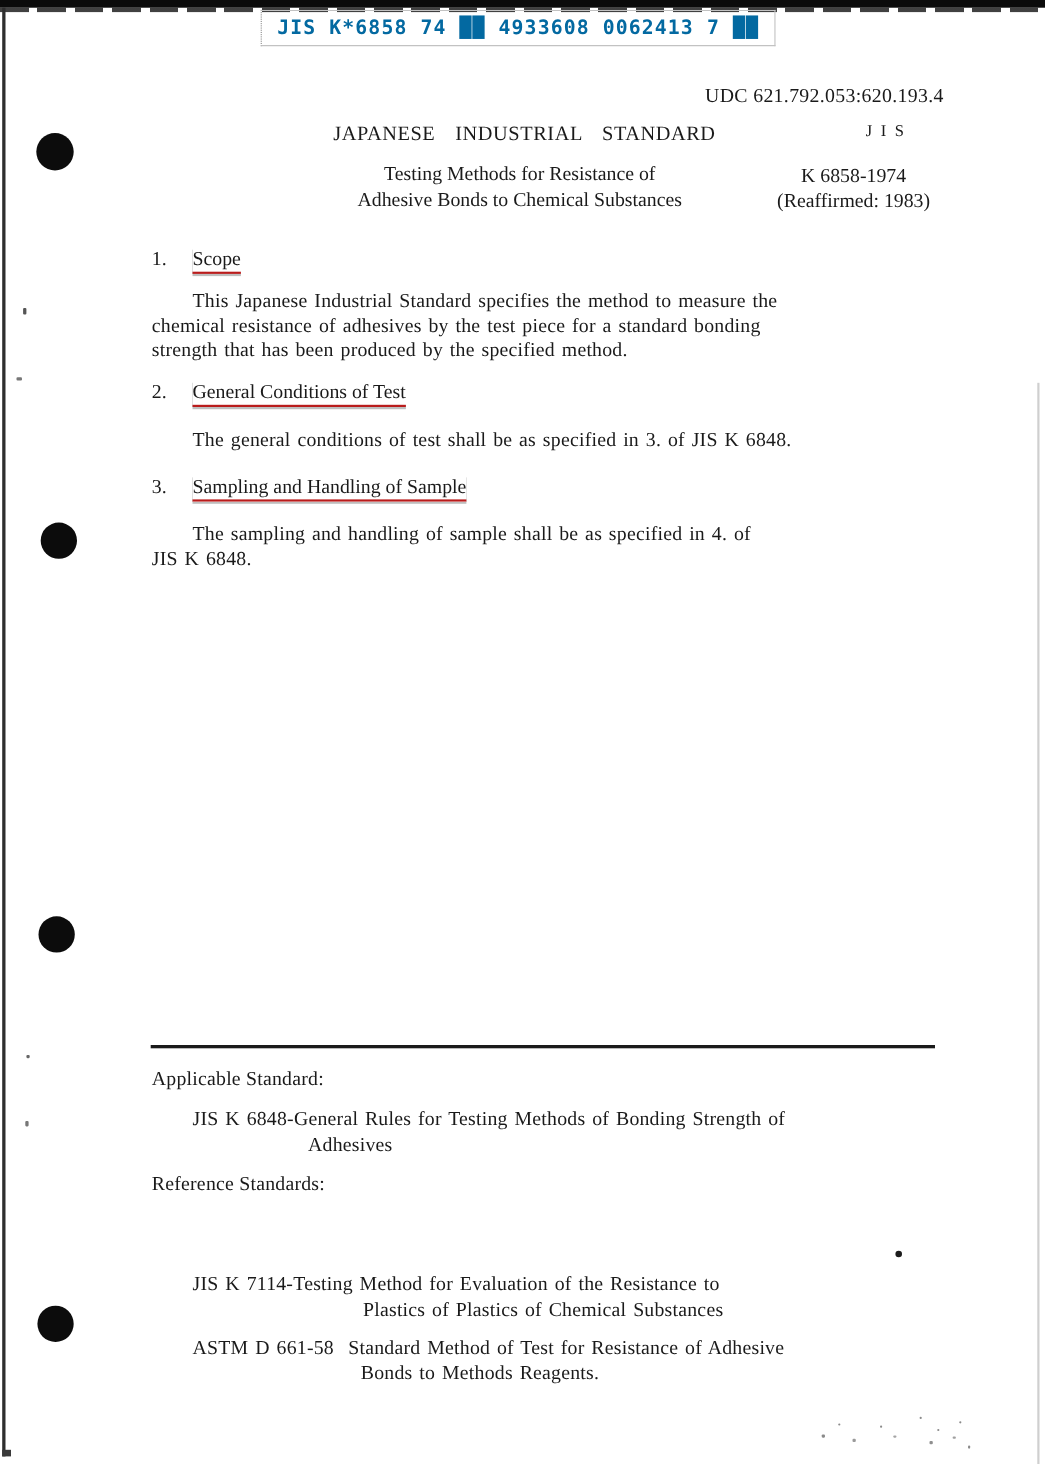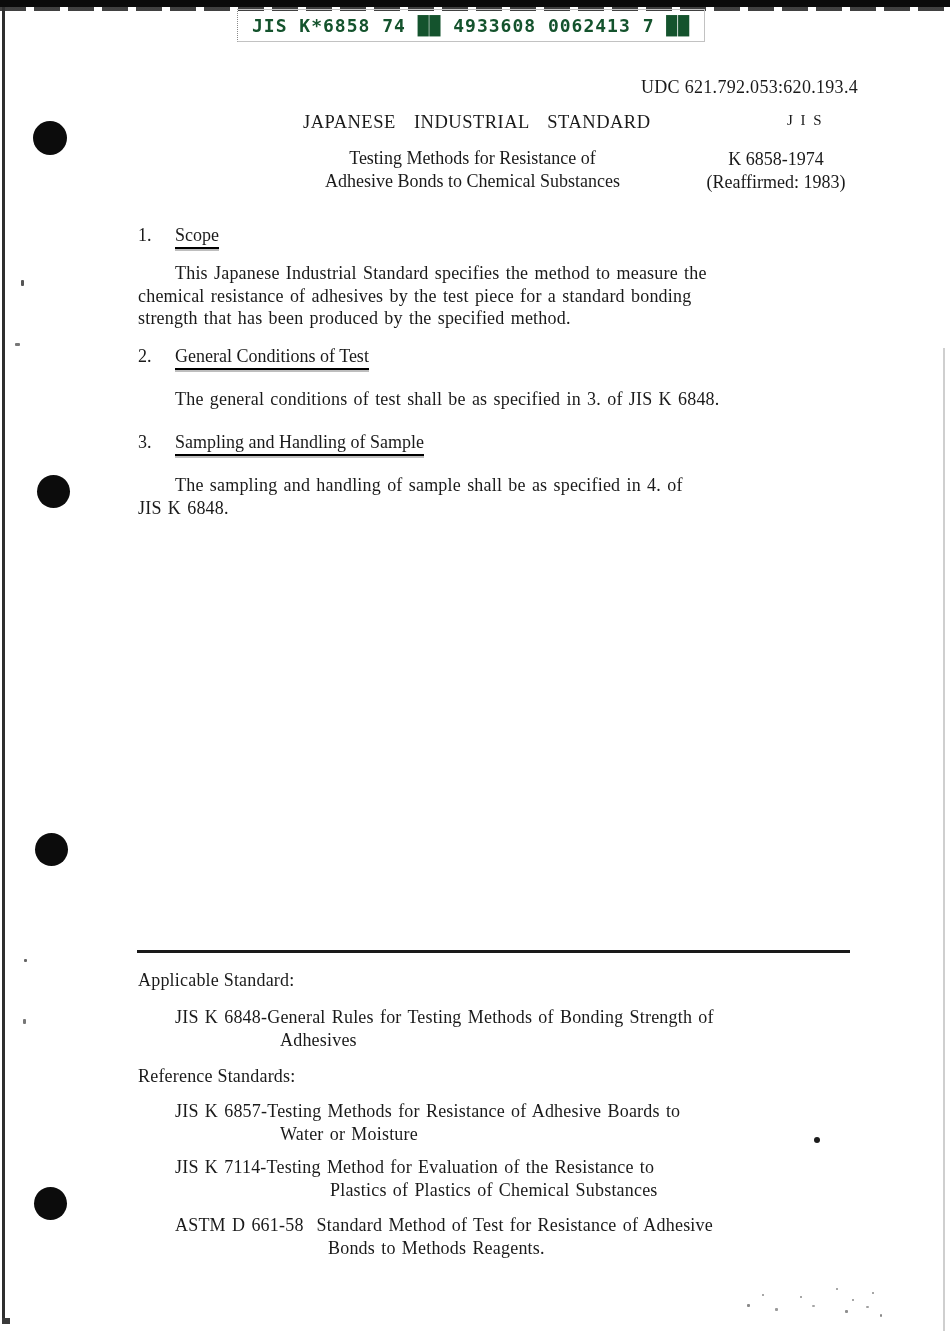--- a/index.html
+++ b/index.html
@@ -19,32 +19,32 @@
   .punch-dot{position:absolute;border-radius:50%;background:#0c0c0c;}
   .speck{position:absolute;background:#8a8a8a;border-radius:1px;}
   
   .barcode-box{
     position:absolute;left:237px;top:9px;width:466px;height:31px;
     border:1px solid #c2c2c2;border-left:1px dotted #8a8a8a;
     display:flex;align-items:center;justify-content:center;
   }
   .barcode-text{
     font-family:"DejaVu Sans Mono",monospace;font-weight:bold;
-    font-size:18px;letter-spacing:1px;color:#14532d;white-space:nowrap;
+    font-size:18px;letter-spacing:1px;color:#0369a1;white-space:nowrap;
   }
   
   .udc{position:absolute;right:92px;top:77px;font-size:18px;letter-spacing:.3px;white-space:nowrap;}
   .std-label{position:absolute;left:303px;top:112px;font-size:18.5px;word-spacing:13px;letter-spacing:.5px;white-space:nowrap;}
   .jis-label{position:absolute;left:787px;top:112px;font-size:15px;letter-spacing:2px;white-space:nowrap;}
   .doc-title{position:absolute;left:240px;top:147px;width:465px;text-align:center;font-size:18px;line-height:23px;}
   .std-num{position:absolute;left:688px;top:148px;width:176px;text-align:center;font-size:18px;line-height:23px;white-space:nowrap;}
   
   .sec{position:absolute;left:138px;font-size:18px;white-space:nowrap;}
   .sec-num{display:inline-block;width:37px;}
-  .sec-head{display:inline-block;border-bottom:2px solid #000000;box-shadow:0 2px 0 rgba(70,70,70,.35);padding-bottom:1px;}
+  .sec-head{display:inline-block;border-bottom:2px solid #b91c1c;box-shadow:0 2px 0 rgba(70,70,70,.35);padding-bottom:1px;}
   .para{position:absolute;left:138px;width:730px;font-size:18px;line-height:22.6px;word-spacing:1.5px;letter-spacing:.2px;}
   .line{white-space:nowrap;}
   .indent{padding-left:37px;}
   .sec1-head{top:225px;} .para1{top:262px;}
   .sec2-head{top:346px;} .para2{top:388px;}
   .sec3-head{top:432px;font-family:Liberation Serif, serif;} .para3{top:474px;}
   
   .foot-rule{position:absolute;left:137px;top:950px;width:713px;height:2.5px;background:#1a1a1a;}
   .foot-label{position:absolute;left:138px;font-size:18px;white-space:nowrap;letter-spacing:.2px;}
   .lbl-applicable{top:970px;} .lbl-reference{top:1066px;}
@@ -114,24 +114,20 @@
   <div class="foot-rule"></div>
 
   <div class="foot-label lbl-applicable">Applicable Standard:</div>
   <div class="std-entry entry-app">
     <div class="line"><span>JIS K 6848-</span><span class="entry-text">General Rules for Testing Methods of Bonding Strength of</span></div>
     <div class="line2 cont-a">Adhesives</div>
   </div>
 
   <div class="foot-label lbl-reference">Reference Standards:</div>
 
-  <div class="std-entry entry-ref1">
-    <div class="line"><span>JIS K 6857-</span><span class="entry-text">Testing Methods for Resistance of Adhesive Boards to</span></div>
-    <div class="line2 cont-b">Water or Moisture</div>
-  </div>
 
   <div class="std-entry entry-ref2">
     <div class="line"><span>JIS K 7114-</span><span class="entry-text">Testing Method for Evaluation of the Resistance to</span></div>
     <div class="line2 cont-c">Plastics of Plastics of Chemical Substances</div>
   </div>
 
   <div class="std-entry entry-ref3 gap">
     <div class="line"><span>ASTM D 661-58</span><span class="entry-text">Standard Method of Test for Resistance of Adhesive</span></div>
     <div class="line2 cont-d">Bonds to Methods Reagents.</div>
   </div>

